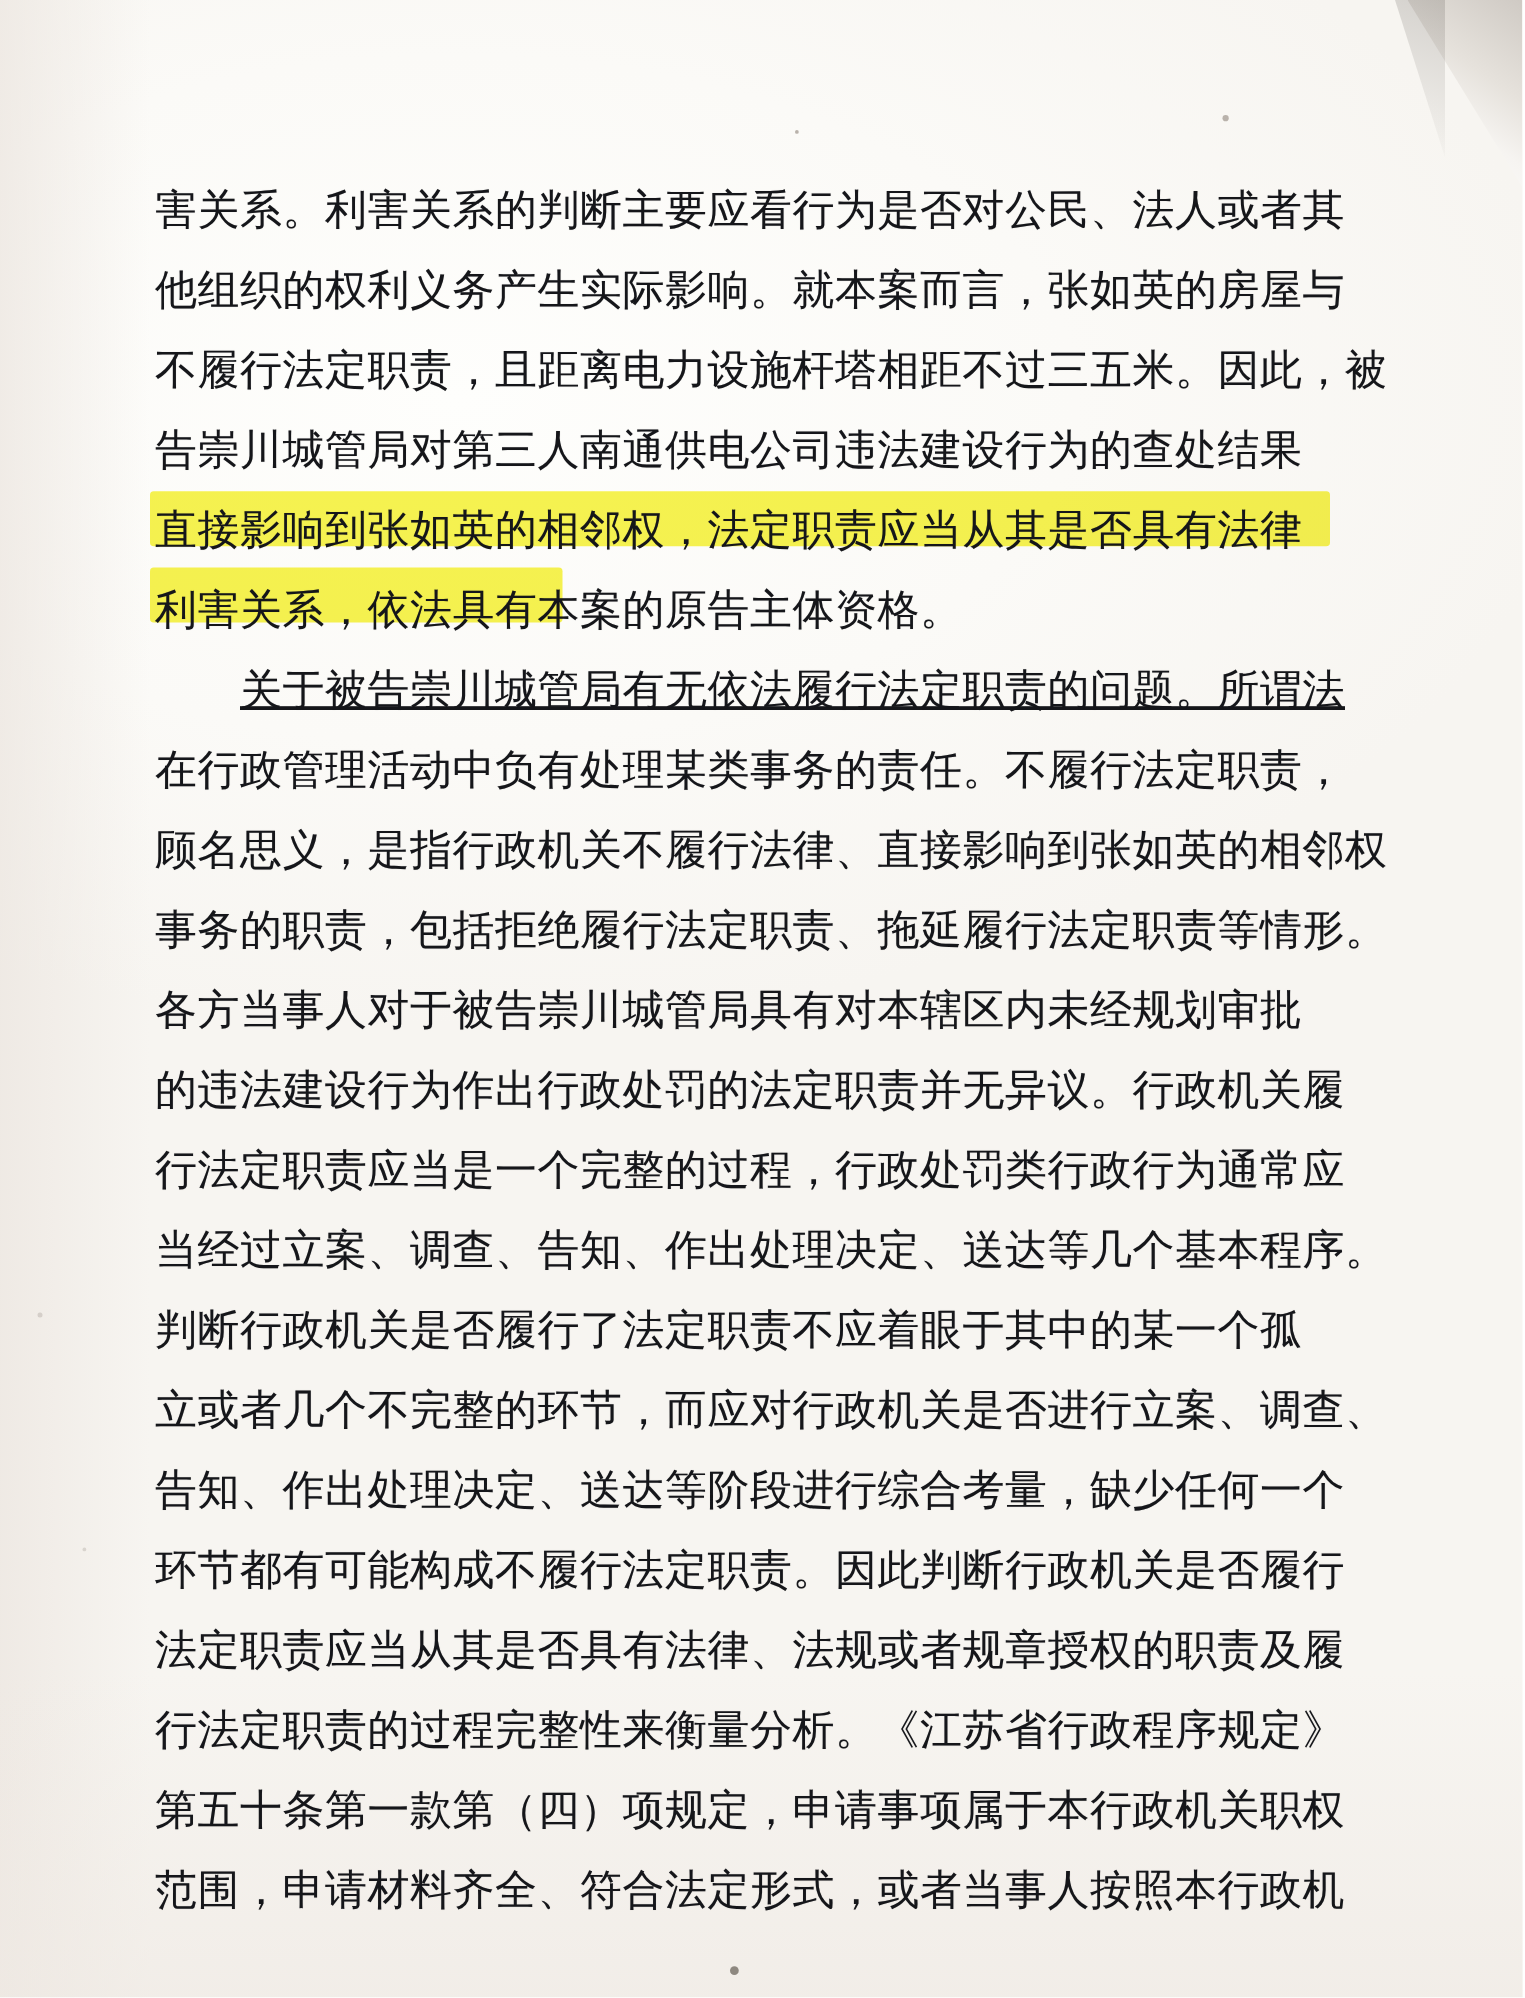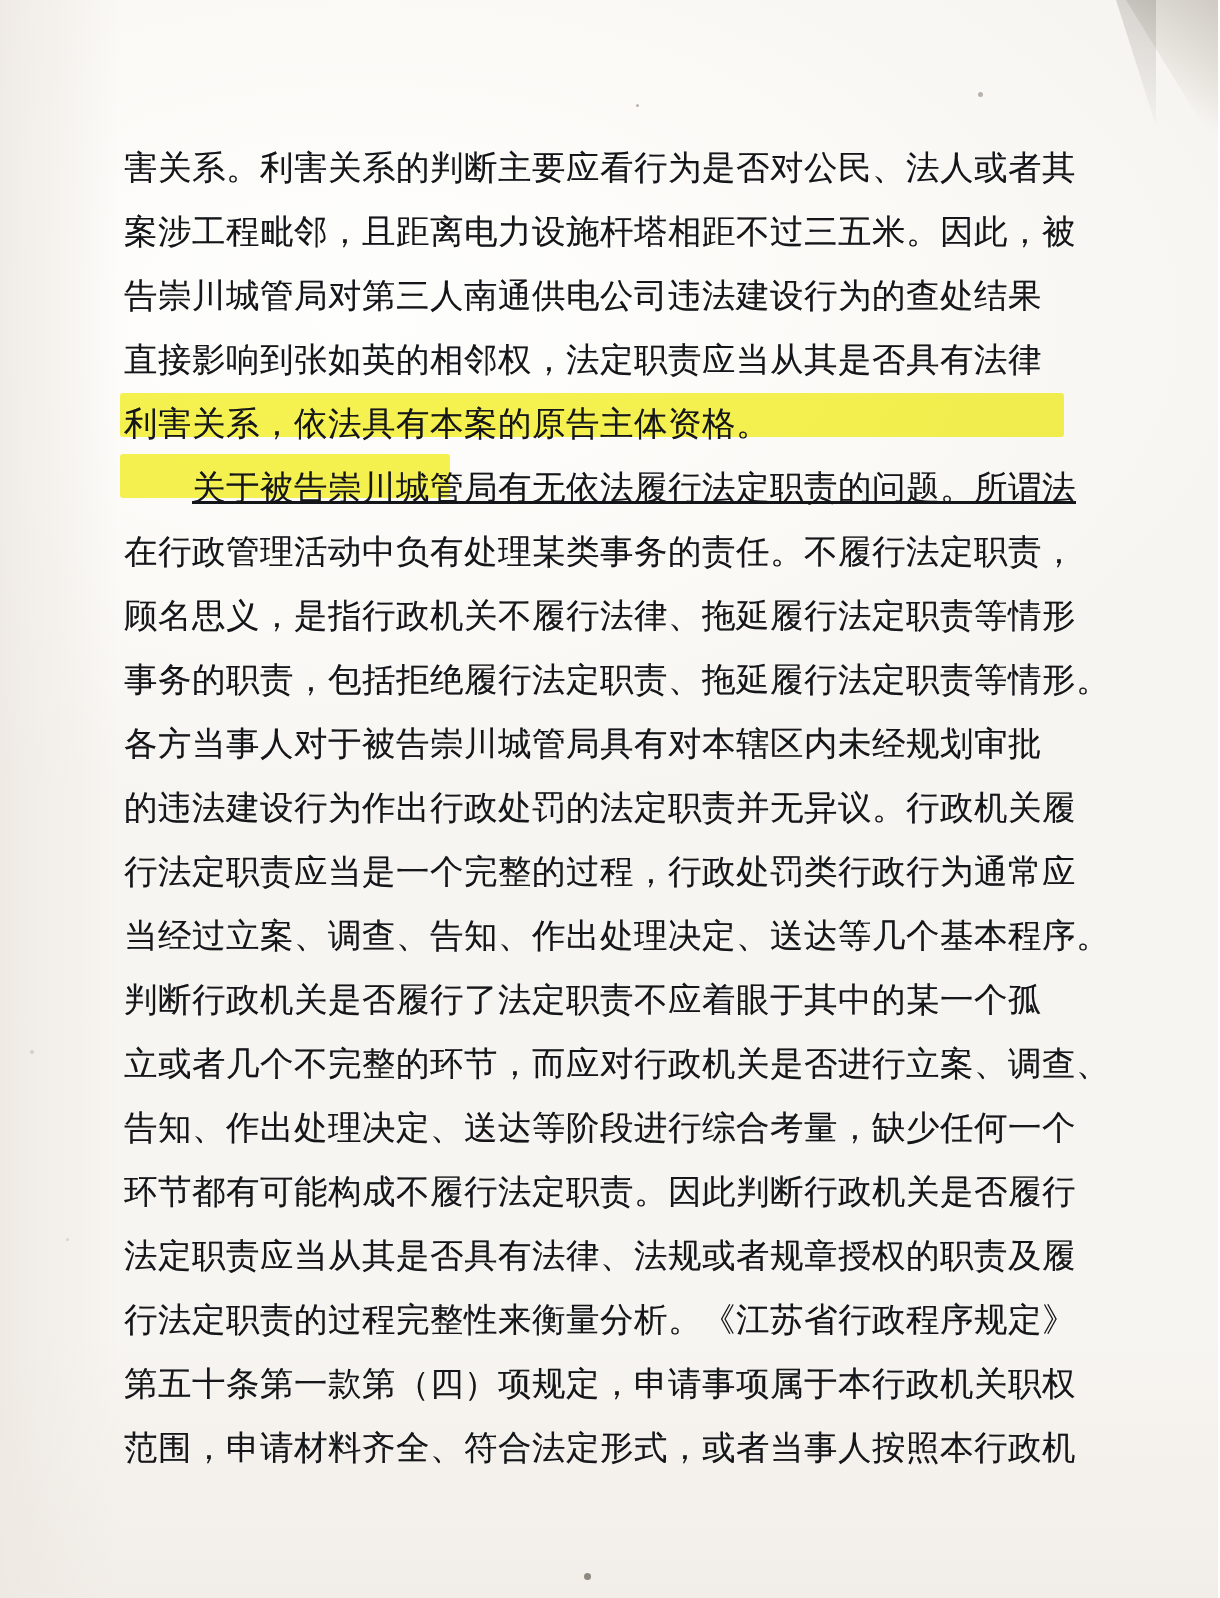--- a/index.html
+++ b/index.html
@@ -119,27 +119,28 @@
   <div class="speck" style="left:636px;top:104px;width:3px;height:3px;"></div>
   <div class="speck" style="left:30px;top:1050px;width:4px;height:4px;opacity:.5;"></div>
   <div class="speck" style="left:66px;top:1238px;width:3px;height:3px;opacity:.45;"></div>
 
   <div id="text-body">
 
     <div class="hl" style="left:-4px;top:257px;width:944px;height:44px;"></div>
     <div class="hl" style="left:-4px;top:318px;width:330px;height:44px;"></div>
 
     <div class="line">害关系。利害关系的判断主要应看行为是否对公民、法人或者其</div>
-    <div class="line">案涉工程毗邻，且距离电力设施杆塔相距不过三五米。因此，被</div>
+    <div class="line">他组织的权利义务产生实际影响。就本案而言，张如英的房屋与</div>
+    <div class="line">不履行法定职责，且距离电力设施杆塔相距不过三五米。因此，被</div>
     <div class="line">告崇川城管局对第三人南通供电公司违法建设行为的查处结果</div>
     <div class="line">直接影响到张如英的相邻权，法定职责应当从其是否具有法律</div>
     <div class="line">利害关系，依法具有本案的原告主体资格。</div>
     <div class="line indent">关于被告崇川城管局有无依法履行法定职责的问题。所谓法</div>
     <div class="line">在行政管理活动中负有处理某类事务的责任。不履行法定职责，</div>
-    <div class="line">顾名思义，是指行政机关不履行法律、拖延履行法定职责等情形</div>
+    <div class="line">顾名思义，是指行政机关不履行法律、直接影响到张如英的相邻权</div>
     <div class="line">事务的职责，包括拒绝履行法定职责、拖延履行法定职责等情形。</div>
     <div class="line">各方当事人对于被告崇川城管局具有对本辖区内未经规划审批</div>
     <div class="line">的违法建设行为作出行政处罚的法定职责并无异议。行政机关履</div>
     <div class="line">行法定职责应当是一个完整的过程，行政处罚类行政行为通常应</div>
     <div class="line">当经过立案、调查、告知、作出处理决定、送达等几个基本程序。</div>
     <div class="line">判断行政机关是否履行了法定职责不应着眼于其中的某一个孤</div>
     <div class="line">立或者几个不完整的环节，而应对行政机关是否进行立案、调查、</div>
     <div class="line">告知、作出处理决定、送达等阶段进行综合考量，缺少任何一个</div>
     <div class="line">环节都有可能构成不履行法定职责。因此判断行政机关是否履行</div>
     <div class="line">法定职责应当从其是否具有法律、法规或者规章授权的职责及履</div>

